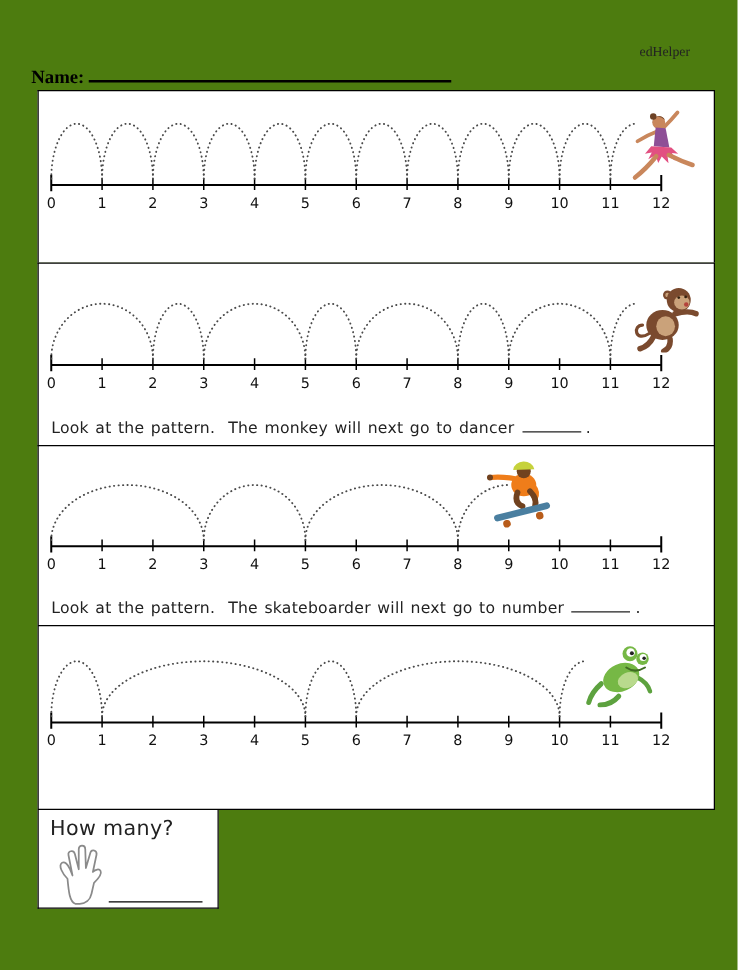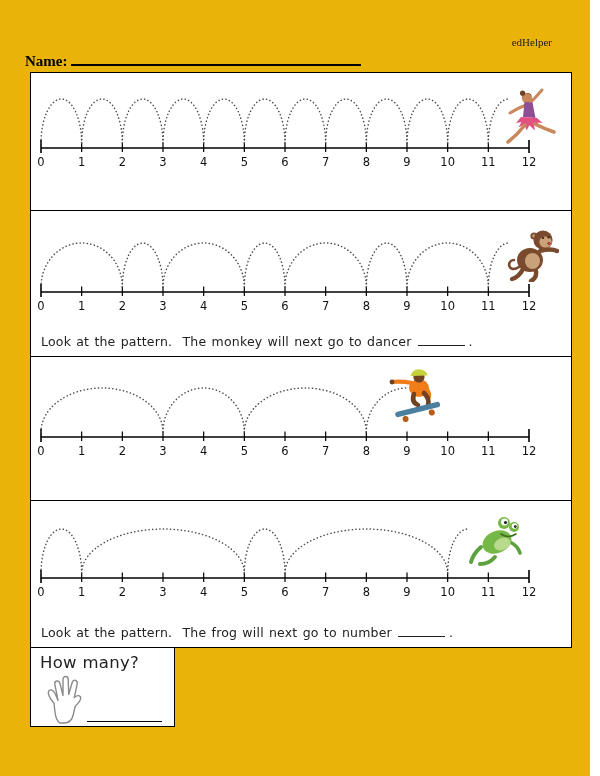--- a/index.html
+++ b/index.html
@@ -1,16 +1,16 @@
 <!DOCTYPE html>
 <html><head>
 <meta charset="utf-8">
 <style>
   html,body{margin:0;padding:0;background:#ffffff;}
-  .page{position:relative;width:590px;height:776px;background:#eab308;overflow:hidden;
+  .page{position:relative;width:590px;height:776px;background:#4d7c0f;overflow:hidden;
         font-family:"DejaVu Sans",sans-serif;color:#1a1a1a;}
 
   .brand{position:absolute;top:36px;right:38px;font:11px "Liberation Serif",serif;color:#222;}
 
   .name-row{position:absolute;left:25px;top:51px;width:350px;}
   .name-label{font:bold 15px "Liberation Serif",serif;color:#000;text-align:center;}
   .name-line{display:inline-block;width:290px;border-bottom:2px solid #000;height:12px;margin-left:4px;}
 
   .qbox{position:absolute;left:30px;width:542px;border:1px solid #000;border-bottom:none;box-sizing:border-box;background:#fff;}
   .qbox.last{border-bottom:1px solid #000;}
@@ -208,20 +208,23 @@
           <circle cx="32" cy="14" r="5.6" fill="#70421f" stroke="none"></circle>
           <path d="M23.5 13 A8.6 7.6 0 0 1 40.5 12.4 L23.5 13 Z" fill="#c6d23c" stroke="none"></path>
           <g transform="rotate(-14 30 48)">
             <rect x="8" y="44" width="46" height="5.4" rx="2.7" fill="#4a7fa0" stroke="none"></rect>
             <circle cx="17" cy="53" r="3" fill="#b85c1a" stroke="none"></circle>
             <circle cx="44" cy="53" r="3" fill="#b85c1a" stroke="none"></circle>
           </g>
         </g>
       </svg>
     </div>
+    <div class="prompt">
+      <span class="prompt-text">Look at the pattern.  The skateboarder will next go to number</span><span class="blank"></span><span>.</span>
+    </div>
   </section>
 
   <section class="qbox last" style="top:500px;height:148px;">
     <svg class="numberline" width="540" height="146" viewBox="0 0 540 146">
         <line x1="10" y1="77" x2="498" y2="77" stroke="#000000" stroke-width="1.6"></line>
         <line x1="10" y1="69" x2="10" y2="82" stroke="#000000" stroke-width="1.6"></line>
         <text x="10" y="95" text-anchor="middle" class="ticklab">0</text>
         <line x1="50.666666666666664" y1="71.5" x2="50.666666666666664" y2="81" stroke="#000000" stroke-width="1.2"></line>
         <text x="50.666666666666664" y="95" text-anchor="middle" class="ticklab">1</text>
         <line x1="91.33333333333333" y1="71.5" x2="91.33333333333333" y2="81" stroke="#000000" stroke-width="1.2"></line>
@@ -265,23 +268,20 @@
           <circle cx="37" cy="12" r="6" fill="#76b845" stroke="none"></circle>
           <circle cx="37.5" cy="11" r="3.4" fill="#ffffff" stroke="none"></circle>
           <circle cx="38.5" cy="11.5" r="1.6" fill="#222222" stroke="none"></circle>
           <circle cx="47" cy="16" r="5" fill="#76b845" stroke="none"></circle>
           <circle cx="47.5" cy="15" r="2.8" fill="#ffffff" stroke="none"></circle>
           <circle cx="48.3" cy="15.6" r="1.4" fill="#222222" stroke="none"></circle>
           <path d="M34 23 Q41 28 49 23" stroke="#3f6b22" stroke-width="1.6"></path>
         </g>
       </svg>
     </div>
-    <div class="prompt">
-      <span class="prompt-text">Look at the pattern.  The frog will next go to number</span><span class="blank"></span><span>.</span>
-    </div>
   </section>
 
   <div class="howmany">
     <div class="howmany-label">How many?</div>
     <div class="howmany-hand">
       <svg width="52" height="56" viewBox="0 0 52 56">
         <path d="M13 31 C9 27 5.5 20.5 8.5 18.3 C10.6 16.8 13.4 19.4 15 23.4 L17 28.4 L13.8 12.2 C13.1 8.6 17.9 7.6 18.9 11.2 L22 23.4 L22 7.2 C22 3.6 27.2 3.6 27.2 7.2 L27.7 22.4 L31.3 10.2 C32.3 6.8 36.9 8.2 36.2 11.8 L33.3 25.6 C35.4 23.4 38.5 22.8 39.5 24.9 C40.5 27 37.8 30.8 34.2 34.3 L32.2 43 C31.1 48.1 27.4 51 22.8 51 L19.2 51 C14.7 49.4 13.9 41 13 31 Z" fill="#ffffff" stroke="#8a8a8a" stroke-width="1.4" stroke-linejoin="round"></path>
       </svg>
     </div>
     <div class="howmany-blank"></div>

